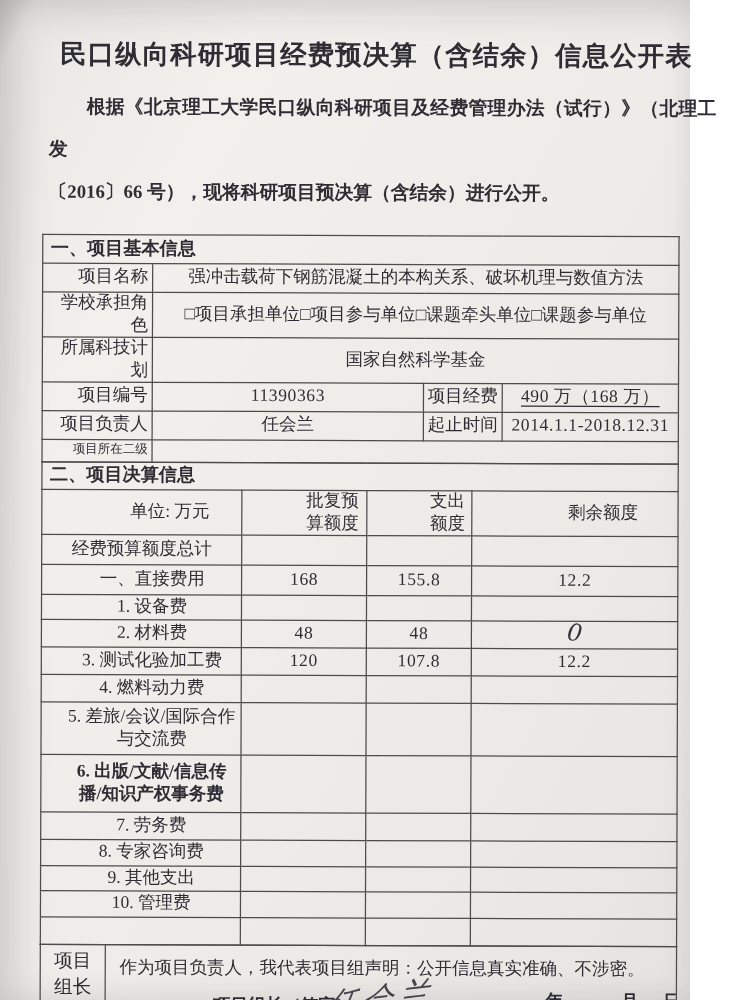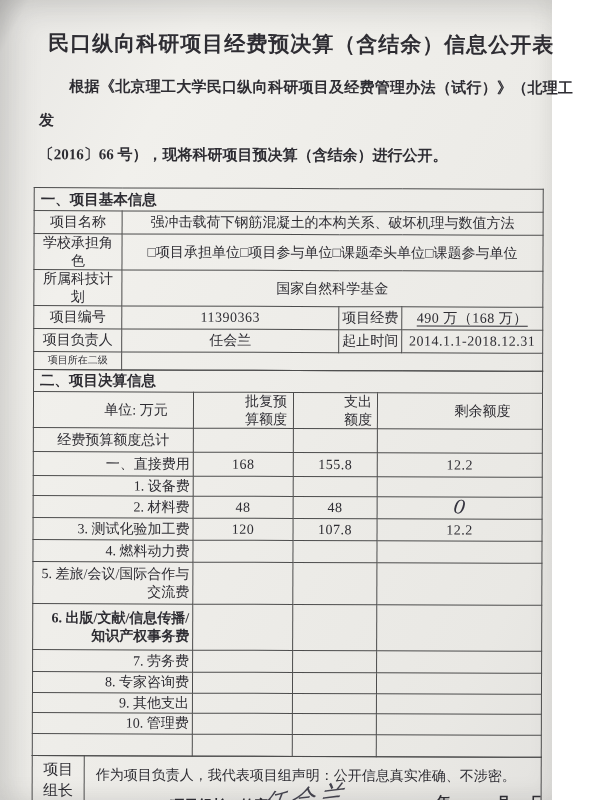--- a/index.html
+++ b/index.html
@@ -14,22 +14,22 @@
   .title{margin:0;padding-top:30px;text-align:center;font-size:21px;font-weight:bold;letter-spacing:1px;}
   .intro{margin:12px 28px 0 38px;font-size:15px;font-weight:bold;line-height:34px;text-align:justify;}
   .intro .ind{display:inline-block;width:30px;}
 
   .tablewrap{margin:17px 0 0 33px;width:509px;}
   table{border-collapse:collapse;table-layout:fixed;width:509px;margin-top:-1px;}
   td{border:1px solid #4c4c4c;padding:0 3px;font-size:14px;text-align:center;
      overflow:hidden;line-height:1.25;}
   .sec-header{font-family:"Liberation Sans","DejaVu Sans",sans-serif;font-weight:bold;
               text-align:left;padding-left:6px;font-size:14.5px;}
-  .lbl{text-align:center;}
-  .left{text-align:right;padding-left:5px;}
+  .lbl{text-align:right;}
+  .left{text-align:center;padding-left:20px;}
   .colhead{font-weight:normal;padding-left:48px;}
   .underline{text-decoration:underline;text-underline-offset:3px;}
   .opt{white-space:nowrap;}
   .num{font-family:"Liberation Serif","DejaVu Serif",serif;letter-spacing:.5px;}
 
   
   tr.h23 td{height:22px;} tr.h19 td{height:17px;} tr.h30 td{height:29px;}
   tr.h24 td{height:23px;} tr.h20 td{height:19px;} tr.h22 td{height:21px;}
   tr.h42 td{height:41px;} tr.h46 td{height:45px;font-weight:bold;} tr.h21 td{height:20px;}
 

